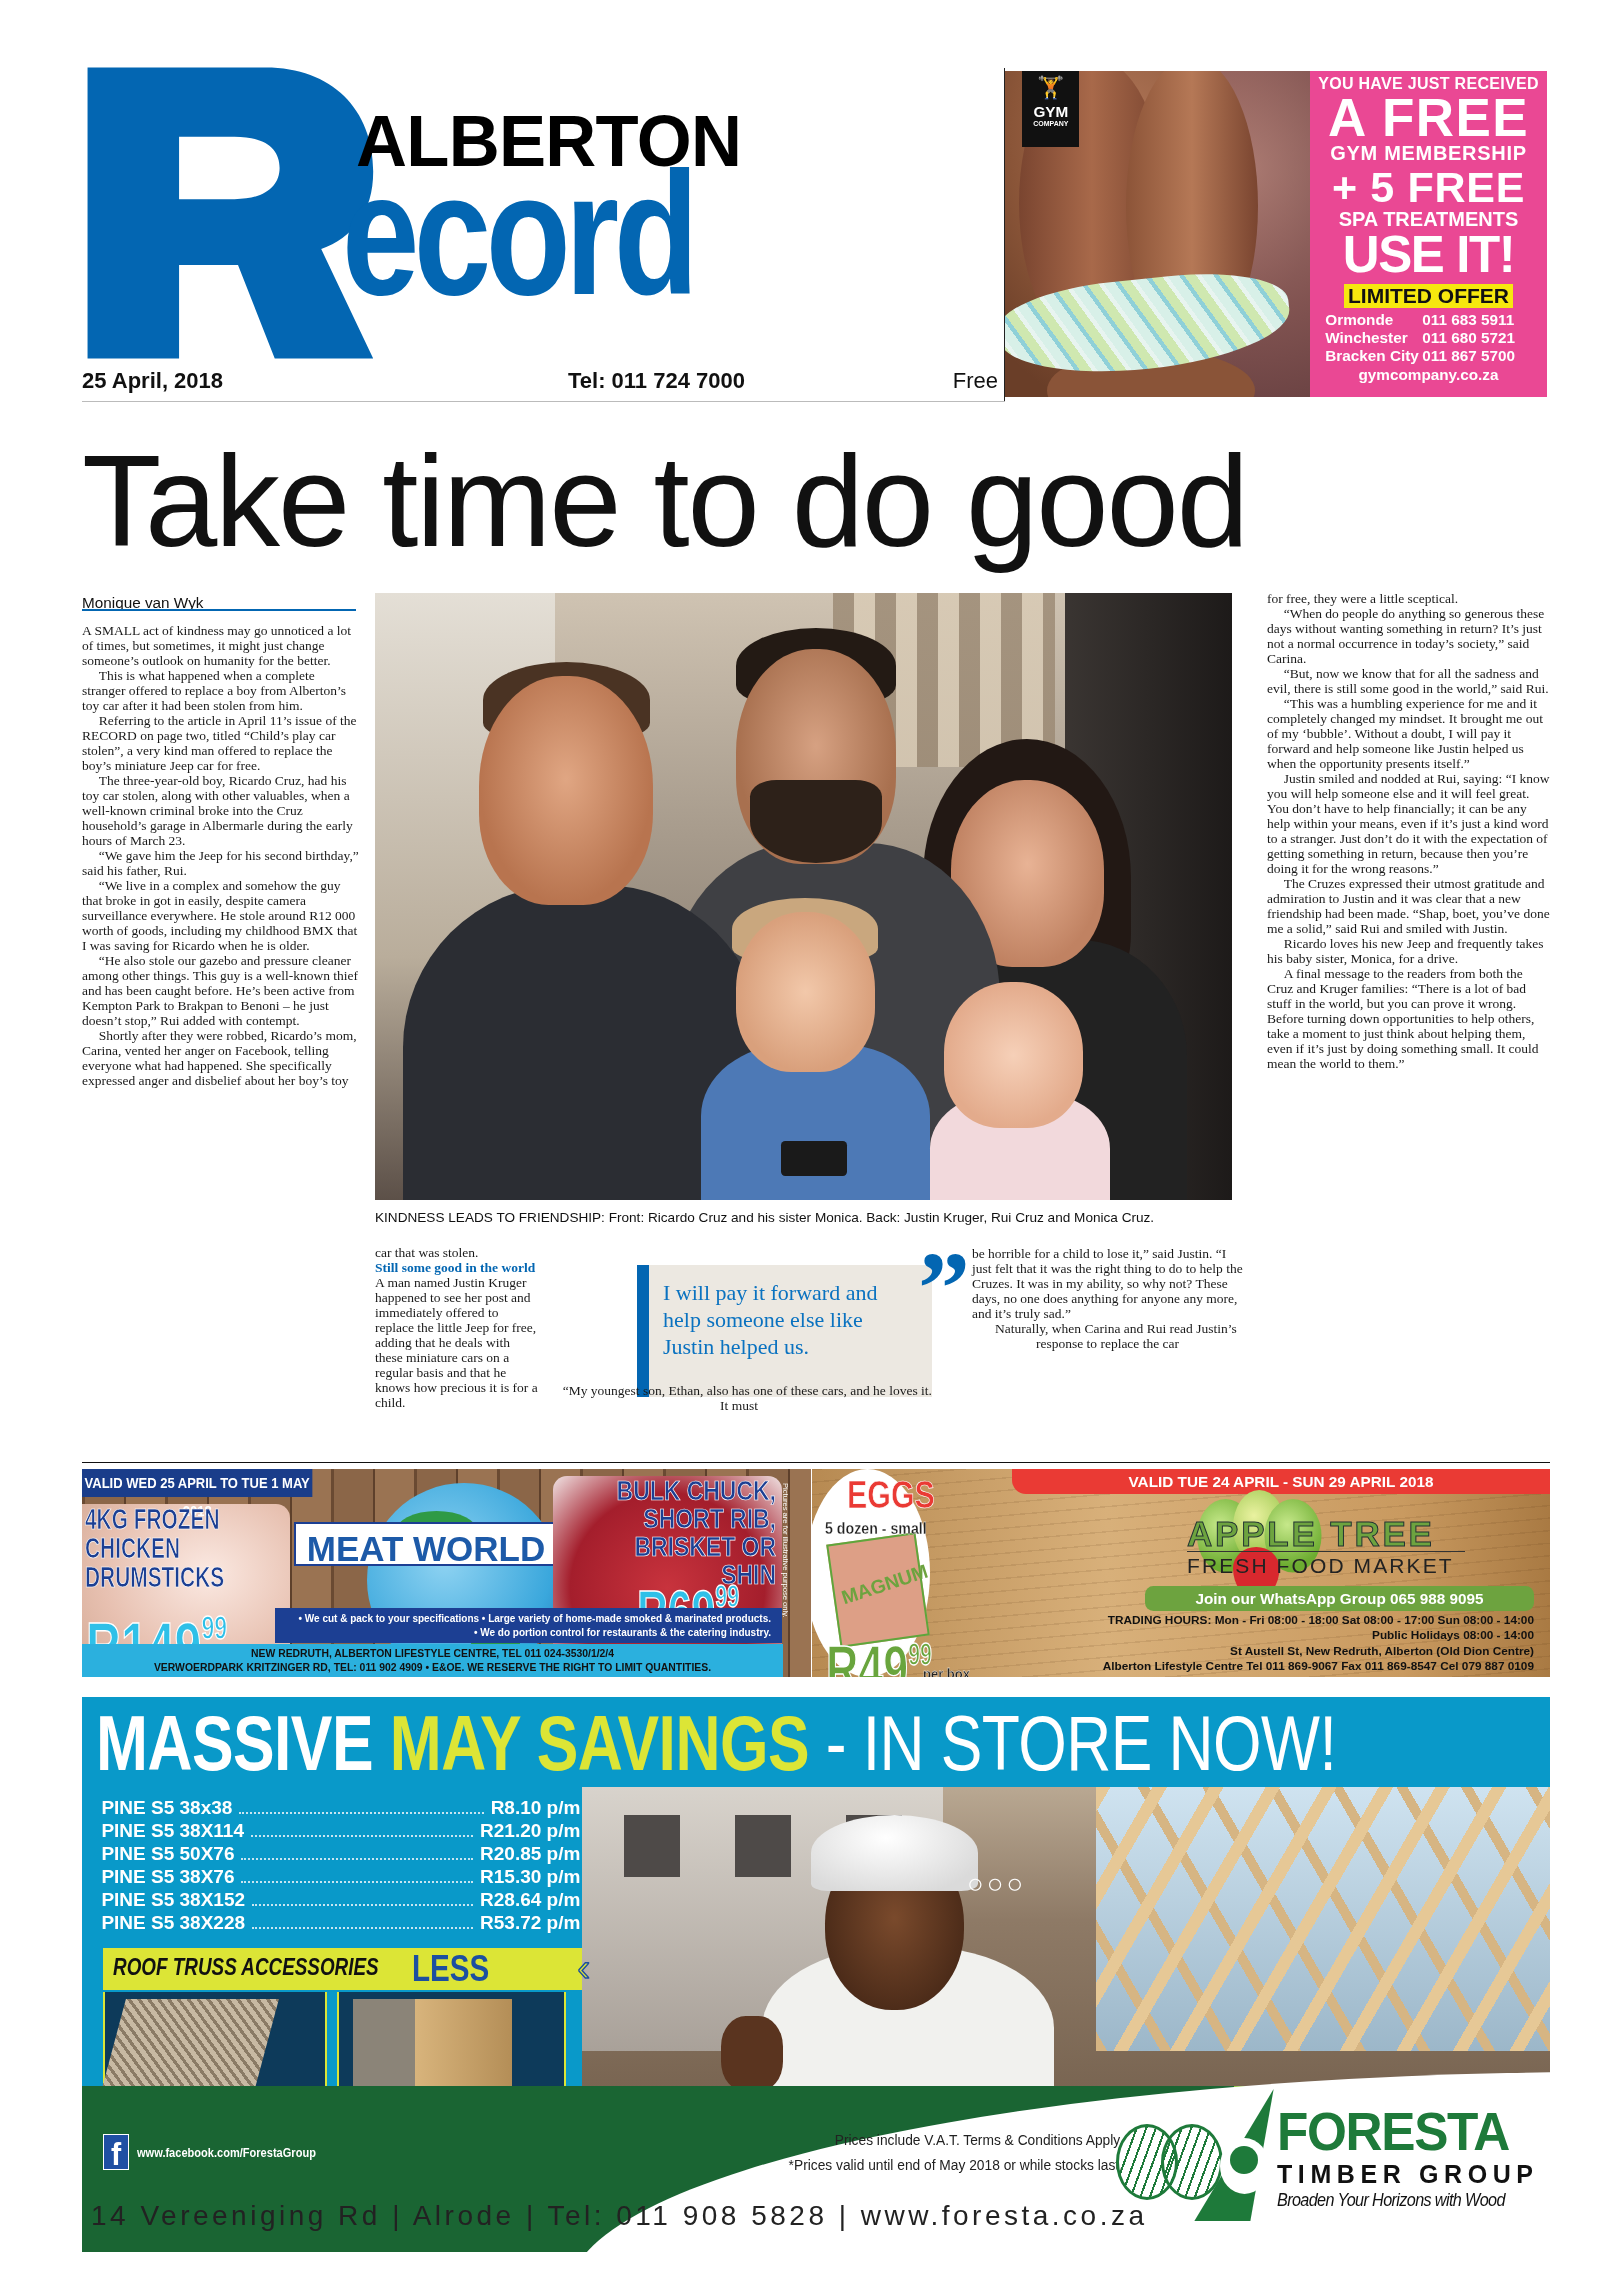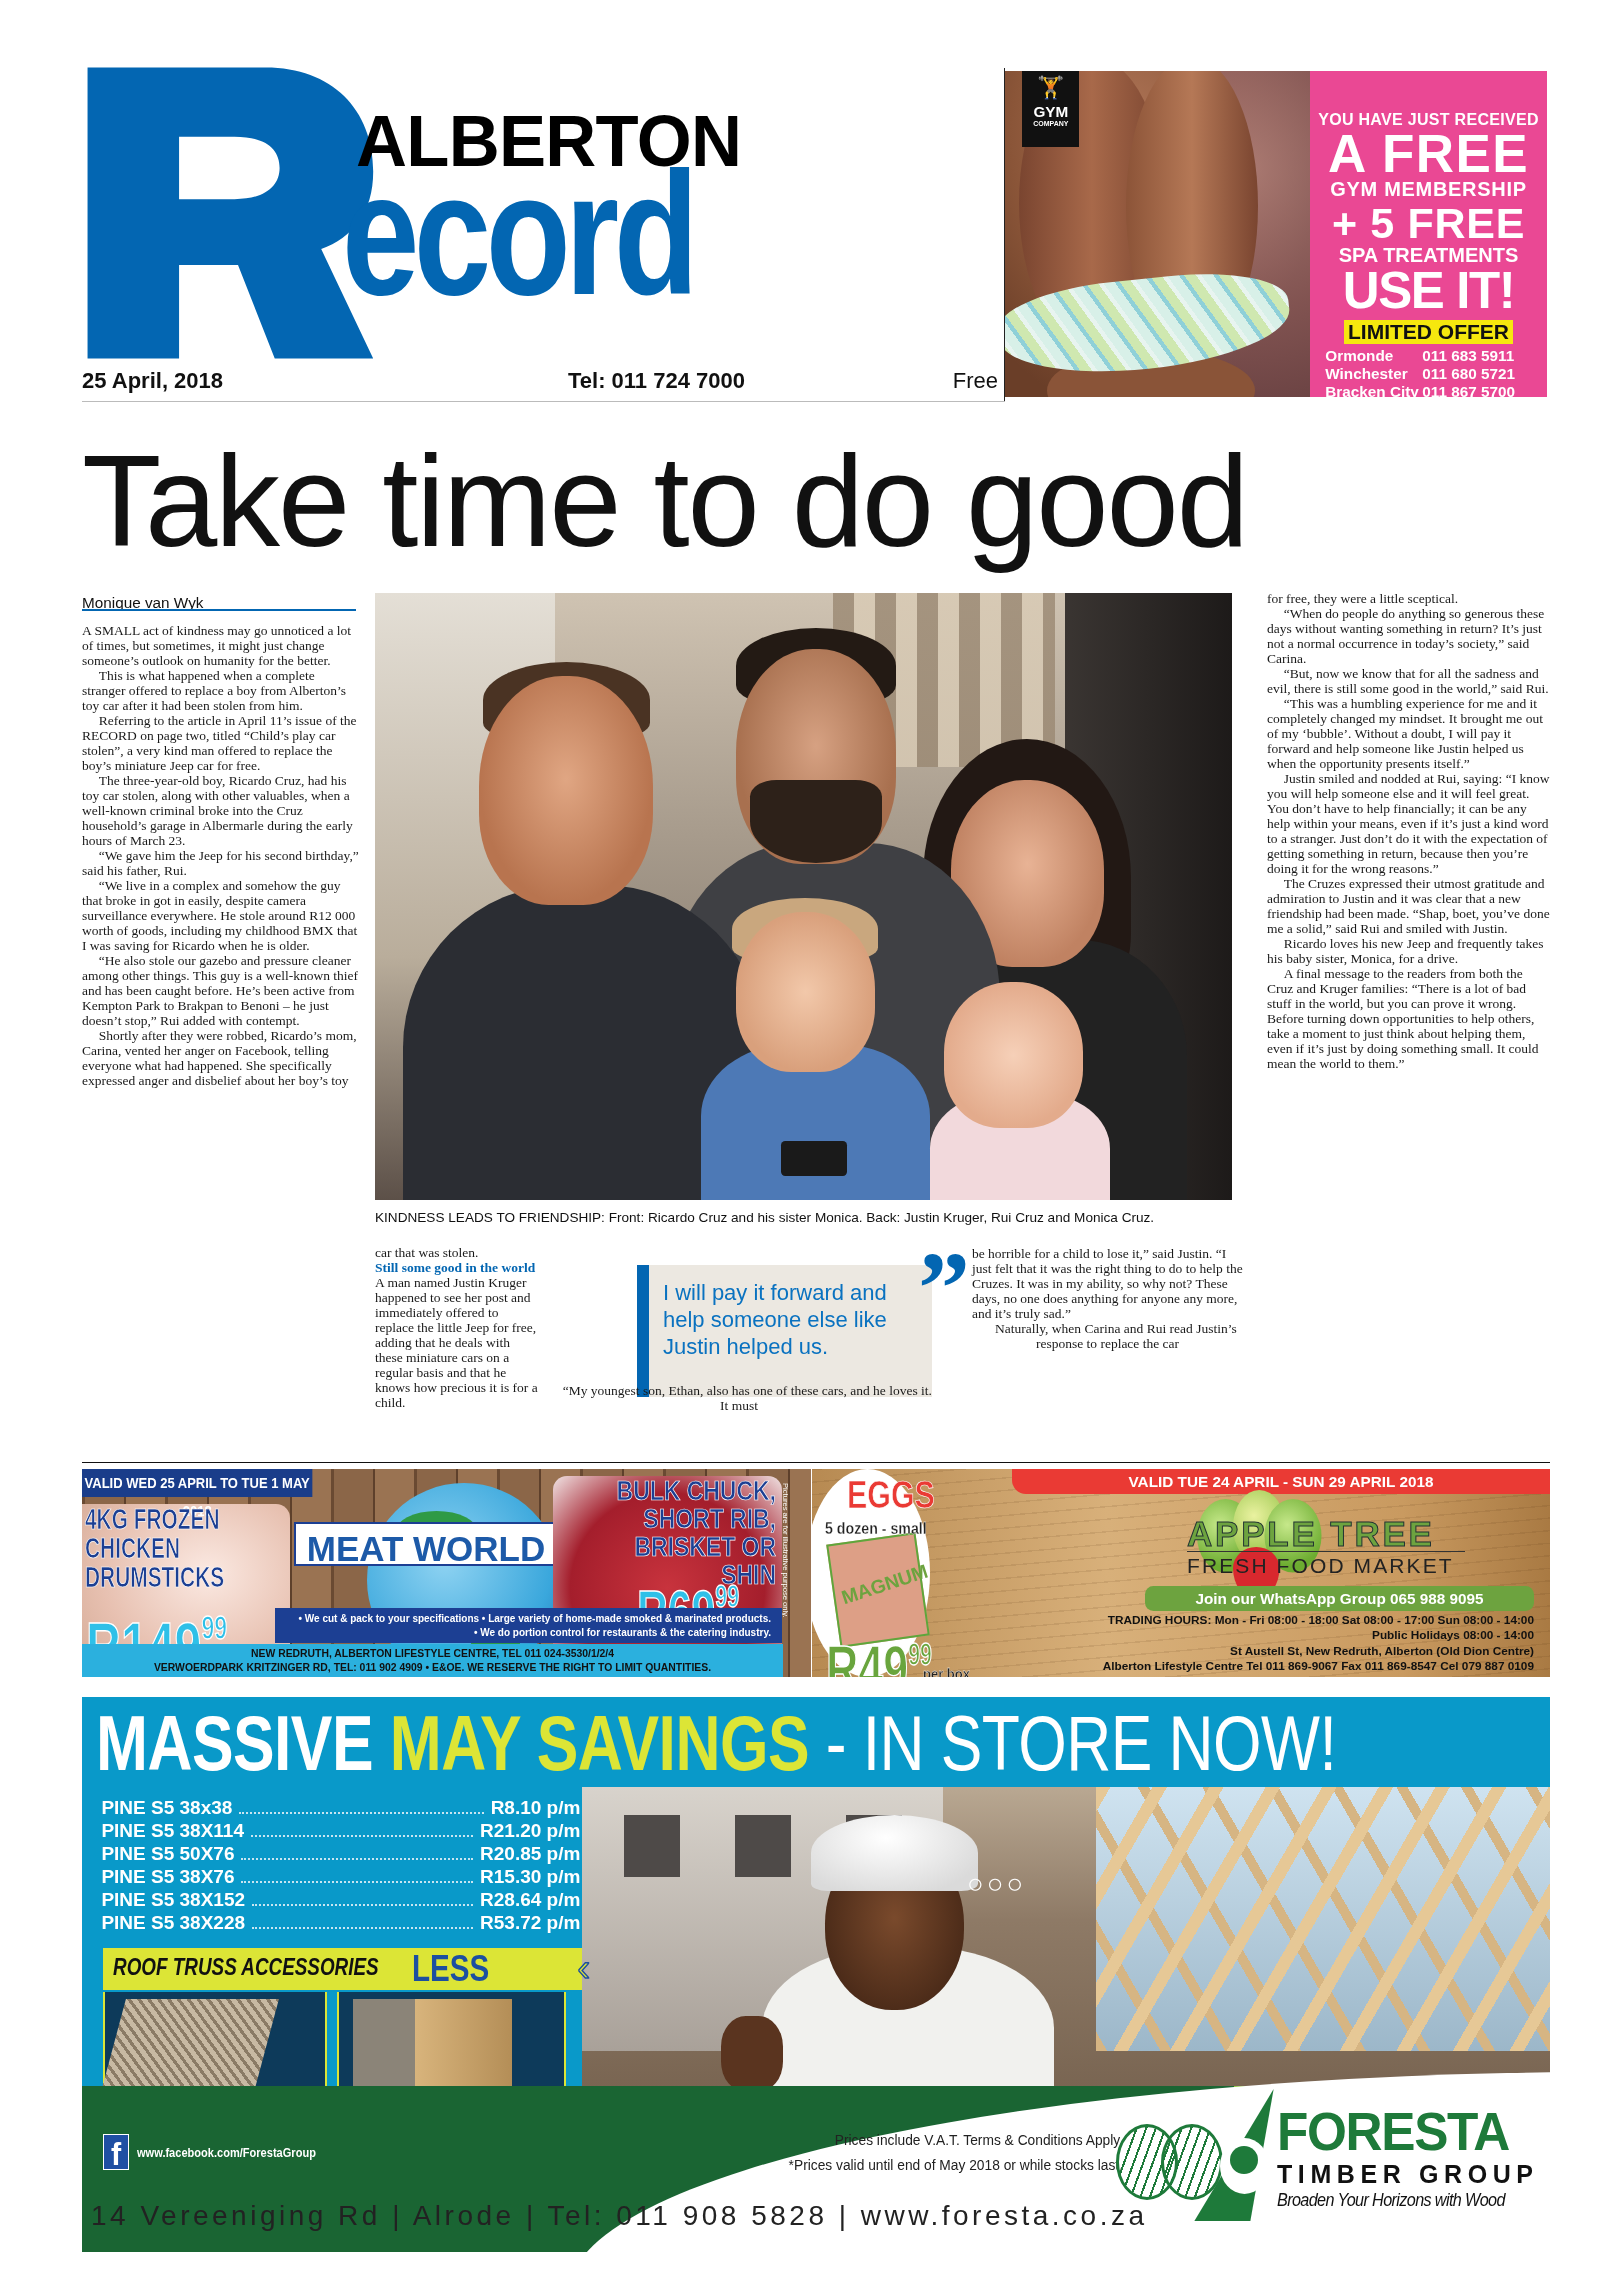--- a/index.html
+++ b/index.html
@@ -27,21 +27,21 @@
   .gym-photo .thigh-l { position: absolute; left: 14px; top: -14px; width: 146px; height: 292px; border-radius: 50%; background: linear-gradient(90deg,#7a4530,#a8694a 50%,#7a4530); }
   .gym-photo .thigh-r { position: absolute; left: 121px; top: -14px; width: 132px; height: 298px; border-radius: 50%; background: linear-gradient(90deg,#8c5438,#b57856 50%,#7a4530); }
   .gym-photo .shorts { position: absolute; left: -7px; top: 208px; width: 292px; height: 90px; border-radius: 40% 40% 50% 50%;
     background: repeating-linear-gradient(60deg, #d8f0e8 0 9.7px, #8fd0d8 9.7px 14px, #cfe8b0 14px 23.6px, #e8f4f0 23.6px 28px); transform: rotate(-6deg); }
   .gym-photo .belly { position: absolute; left: 42px; top: 278px; width: 208px; height: 83px; border-radius: 50%; background: #8a5438; }
   .gym-logo { position: absolute; left: 17.4px; top: 0; width: 57px; height: 76px; background: #111; color: #fff; text-align: center; font-family: "Liberation Sans", sans-serif; }
   .gym-logo .fig { font-size: 22px; line-height: 33px; }
   .gym-logo .l1 { font-weight: 700; font-size: 15.3px; line-height: 15.3px; }
   .gym-logo .l2 { font-weight: 700; font-size: 7px; line-height: 9.7px; }
   .gym-panel { position: absolute; left: 305px; top: 0; width: 237px; height: 326px; background: #ea4894; color: #fff; font-family: "Liberation Sans", sans-serif; text-align: center; padding-top: 4.2px; }
-  .gym-panel .p1 { font-size: 16px; font-weight: 700; letter-spacing: 0.3px; margin-top: 36px; }
+  .gym-panel .p1 { font-size: 16px; font-weight: 700; letter-spacing: 0.3px; }
   .gym-panel .p2 { font-size: 53px; font-weight: 700; line-height: 49px; letter-spacing: 1.4px; }
   .gym-panel .p3 { font-size: 20px; font-weight: 700; line-height: 23.6px; letter-spacing: 0.7px; }
   .gym-panel .p4 { font-size: 43px; font-weight: 700; line-height: 42px; letter-spacing: 0.7px; }
   .gym-panel .p5 { font-size: 20px; font-weight: 700; line-height: 22px; }
   .gym-panel .p6 { font-size: 51px; font-weight: 700; line-height: 50px; letter-spacing: -1.4px; }
   .gym-panel .limited { display: inline-block; background: #f6e80e; color: #111; font-weight: 700; font-size: 21px; padding: 0 4.2px; margin: 4.2px 0 2.8px; }
   .gym-branches { text-align: left; padding-left: 15.3px; }
   .gym-branch { display: flex; font-size: 15.3px; font-weight: 700; line-height: 18px; }
   .gym-branch .bn { width: 97px; }
   .gym-panel .gurl { font-size: 15.3px; font-weight: 700; margin-top: 1.4px; }
@@ -84,21 +84,21 @@
   .photo .boy-head { left: 361px; top: 319px; width: 139px; height: 160px; background: radial-gradient(ellipse at 50% 50%, #f2c8aa, #d9a07c 70%); }
   .photo .boy-hair { left: 357px; top: 305px; width: 146px; height: 62px; border-radius: 50% 50% 20% 20%; background: #c9a77e; }
   .photo .baby-body { left: 555px; top: 500px; width: 180px; height: 139px; background: #f2d9dc; border-radius: 40% 40% 10% 10%; }
   .photo .baby-head { left: 569px; top: 389px; width: 139px; height: 146px; background: radial-gradient(ellipse at 50% 50%, #f6d0b8, #e3ab8c 70%); }
   .photo .phone { position: absolute; left: 406px; top: 548px; width: 66px; height: 35px; background: #1a1a1a; border-radius: 4.2px; }
   .caption { position: absolute; left: 375px; top: 1210px; width: 861px; font-family: "Liberation Sans", sans-serif; font-size: 13.6px; line-height: 16px; color: #111; }
 
   
   .pullquote { position: absolute; left: 637px; top: 1265px; width: 295px; height: 132px; background: #ece8e1; }
   .pullquote .bar { position: absolute; left: 0; top: 0; width: 11.8px; height: 132px; background: #0366b2; }
-  .pullquote .qtext { position: absolute; left: 26px; top: 14px; width: 250px; font-family: Liberation Sans, sans-serif; font-size: 22px; line-height: 27px; color: #0a72c0; }
+  .pullquote .qtext { position: absolute; left: 26px; top: 14px; width: 250px; font-family: Liberation Serif, serif; font-size: 22px; line-height: 27px; color: #0a72c0; }
   .quote-mark { position: absolute; left: 918px; top: 1236px; font-family: "Liberation Serif", serif; font-weight: 700; font-size: 104px; line-height: 104px; color: #0366b2; }
   .section-rule { position: absolute; left: 82px; top: 1462px; width: 1468px; height: 1.4px; background: #111; }
 
   
   .meat-ad { position: absolute; left: 82px; top: 1469px; width: 729px; height: 208px; overflow: hidden;
     background: repeating-linear-gradient(90deg, #6a4a32 0 2.8px, #8b6648 2.8px 42px, #5e402b 42px 44px, #9a7352 44px 83px); font-family: "Liberation Sans", sans-serif; }
   .meat-valid { position: absolute; left: 0; top: 0; width: 271px; height: 28px; background: #1a3d8a; color: #fff; font-weight: 700; font-size: 15.3px; text-align: center; line-height: 28px; transform: scaleX(0.85); transform-origin: left; }
   .meat-chicken { position: absolute; left: 0; top: 35px; width: 208px; height: 174px; background: radial-gradient(ellipse at 60% 40%, #fbe9e2, #e7c0b0 60%, #d2a893); border-radius: 0 14px 0 0; }
   .meat-chicken-title { position: absolute; left: 2.8px; top: 36px; color: #1c3f93; font-weight: 900; font-size: 29px; line-height: 29px; transform: scaleX(0.72); transform-origin: left; -webkit-text-stroke: 0.7px #fff; }
   .meat-price1 { position: absolute; left: 4.2px; top: 124px; color: #2fc0e8; font-weight: 900; font-size: 69px; line-height: 69px; transform: scaleX(0.7); transform-origin: left; -webkit-text-stroke: 1.4px #fff; }

